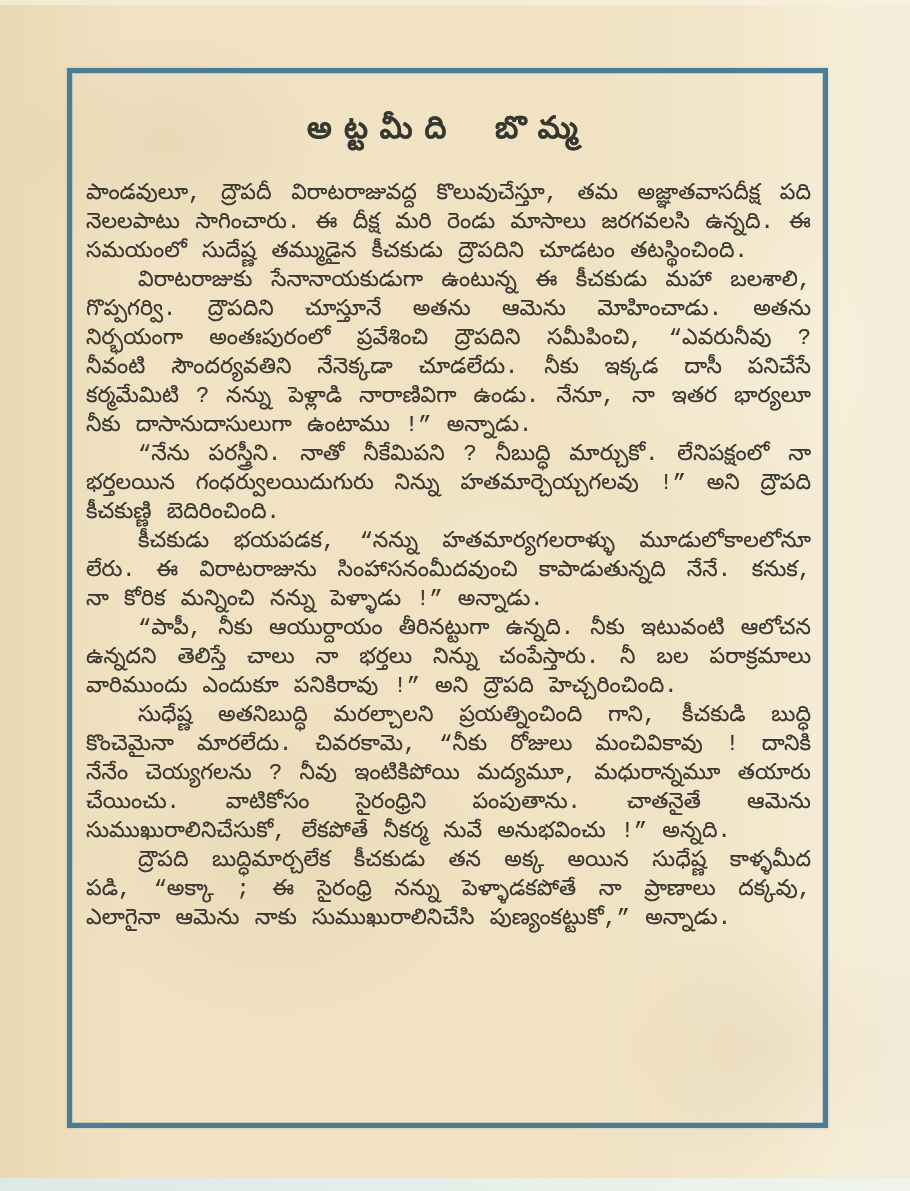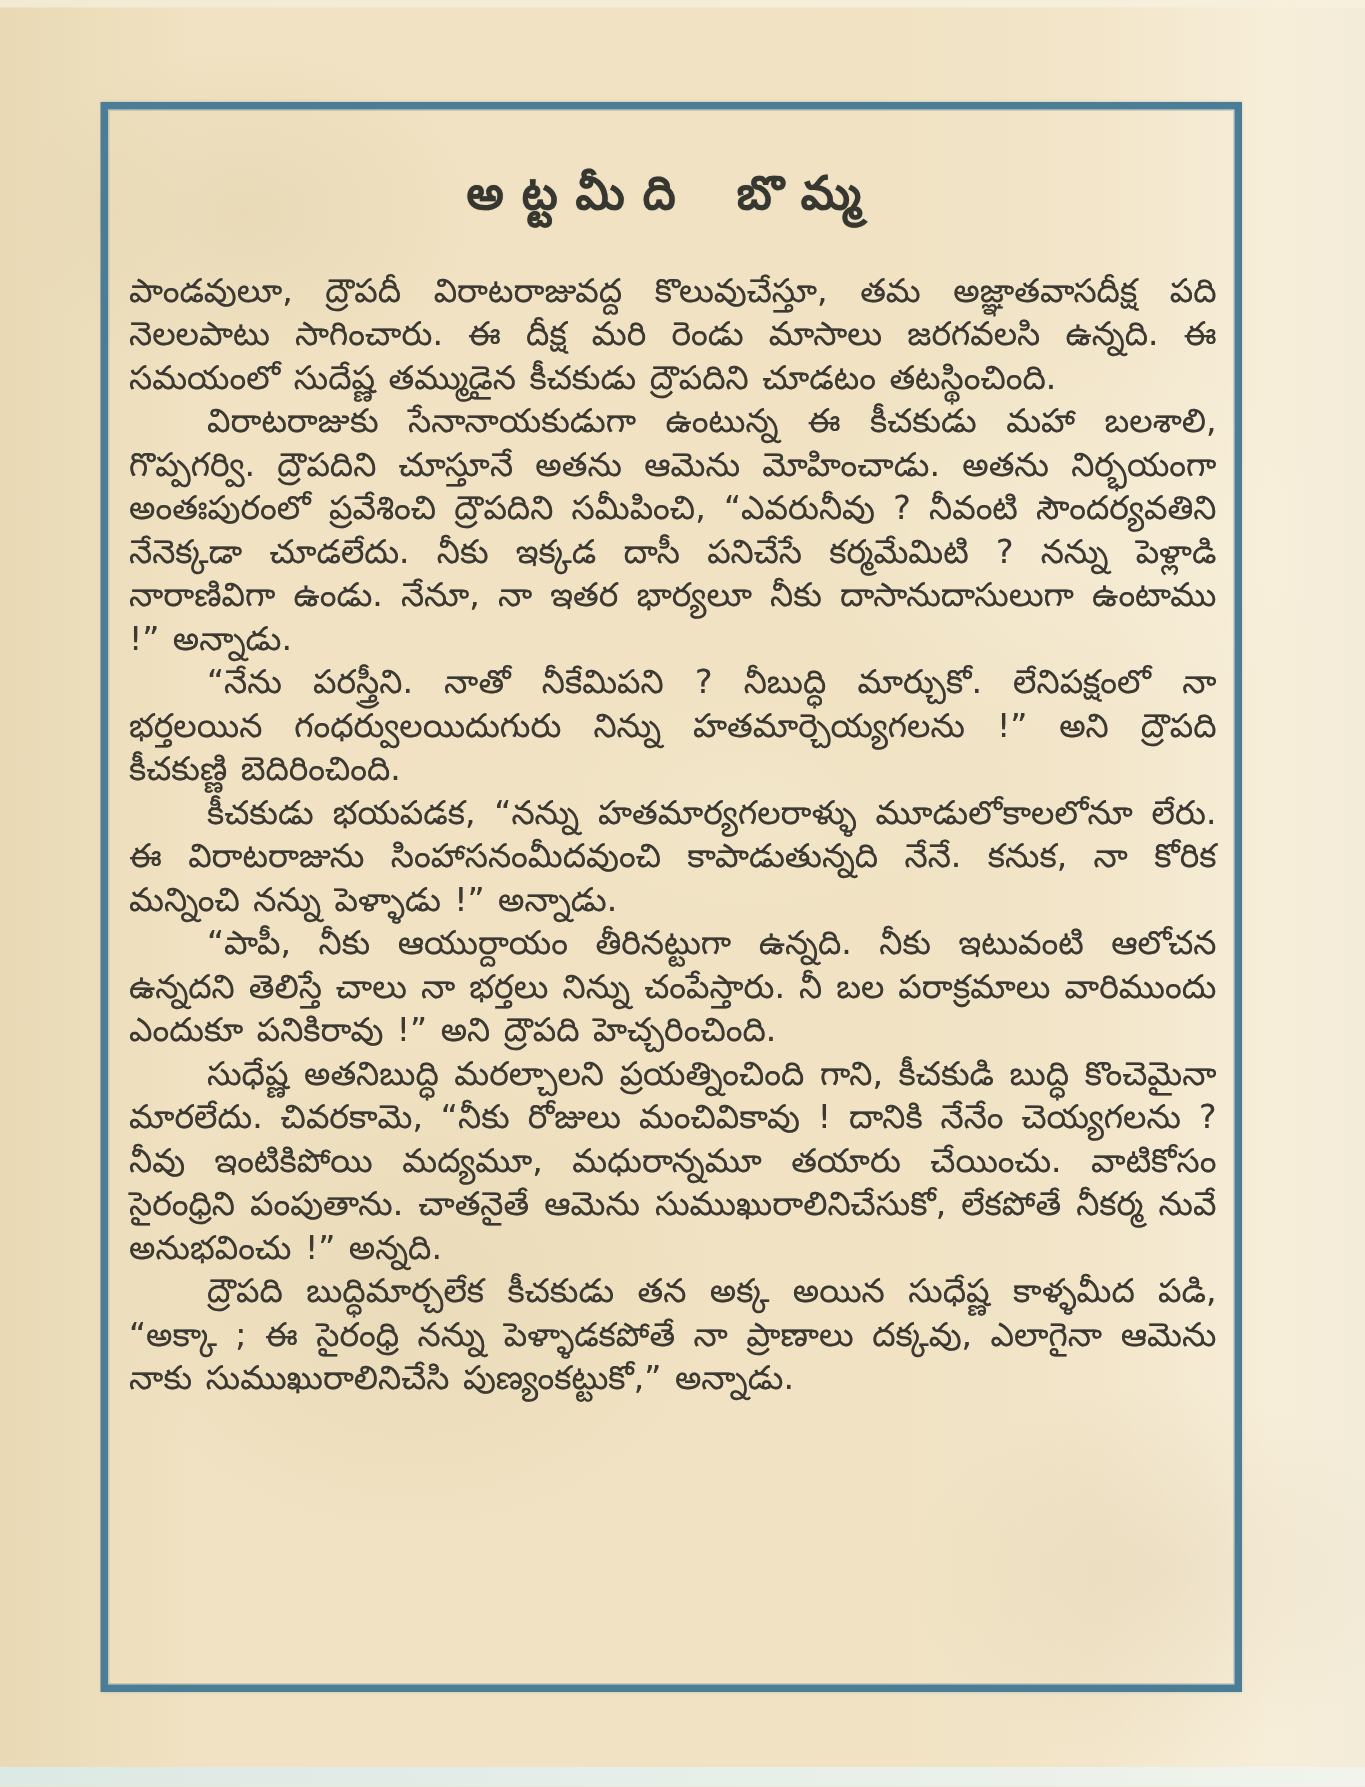--- a/index.html
+++ b/index.html
@@ -3,21 +3,21 @@
 <meta charset="utf-8">
 <style>
   :root{
     --paper:#f0e2c2;
     --paper_dark:#e9d9b5;
     --paper_light:#f7eed9;
     --ink:#3c3933;
     --frame:#4c7d96;
     --edge_strip:#dde9e4;
   }
-  *{box-sizing:border-box;}
+  *{box-sizing:border-box;font-family:Liberation Mono, monospace;}
   html,body{margin:0;padding:0;}
   body{
     width:910px;height:1191px;
     position:relative;
     overflow:hidden;
     font-family:"DejaVu Sans","Liberation Sans",sans-serif;
     background:var(--paper);
   }
   
   .scan{
@@ -95,21 +95,21 @@
 <div class="scan">
   <div class="top-edge"></div>
 
   <div class="frame"></div>
 
   <div class="content">
     <h1 class="title">అట్టమీది బొమ్మ</h1>
     <div class="body-text">
       <p class="no-indent">పాండవులూ, ద్రౌపదీ విరాటరాజువద్ద కొలువుచేస్తూ, తమ అజ్ఞాతవాసదీక్ష పది నెలలపాటు సాగించారు. ఈ దీక్ష మరి రెండు మాసాలు జరగవలసి ఉన్నది. ఈ సమయంలో సుదేష్ణ తమ్ముడైన కీచకుడు ద్రౌపదిని చూడటం తటస్థించింది.</p>
       <p>విరాటరాజుకు సేనానాయకుడుగా ఉంటున్న ఈ కీచకుడు మహా బలశాలి, గొప్పగర్వి. ద్రౌపదిని చూస్తూనే అతను ఆమెను మోహించాడు. అతను నిర్భయంగా అంతఃపురంలో ప్రవేశించి ద్రౌపదిని సమీపించి, “ఎవరునీవు ? నీవంటి సౌందర్యవతిని నేనెక్కడా చూడలేదు. నీకు ఇక్కడ దాసీ పనిచేసే కర్మమేమిటి ? నన్ను పెళ్లాడి నారాణివిగా ఉండు. నేనూ, నా ఇతర భార్యలూ నీకు దాసానుదాసులుగా ఉంటాము !” అన్నాడు.</p>
-      <p>“నేను పరస్త్రీని. నాతో నీకేమిపని ? నీబుద్ధి మార్చుకో. లేనిపక్షంలో నా భర్తలయిన గంధర్వులయిదుగురు నిన్ను హతమార్చెయ్యగలను !” అని ద్రౌపది కీచకుణ్ణి బెదిరించింది.</p>
+      <p>“నేను పరస్త్రీని. నాతో నీకేమిపని ? నీబుద్ధి మార్చుకో. లేనిపక్షంలో నా భర్తలయిన గంధర్వులయిదుగురు నిన్ను హతమార్చెయ్చగలవు !” అని ద్రౌపది కీచకుణ్ణి బెదిరించింది.</p>
       <p>కీచకుడు భయపడక, “నన్ను హతమార్యగలరాళ్ళు మూడులోకాలలోనూ లేరు. ఈ విరాటరాజును సింహాసనంమీదవుంచి కాపాడుతున్నది నేనే. కనుక, నా కోరిక మన్నించి నన్ను పెళ్ళాడు !” అన్నాడు.</p>
       <p>“పాపీ, నీకు ఆయుర్దాయం తీరినట్టుగా ఉన్నది. నీకు ఇటువంటి ఆలోచన ఉన్నదని తెలిస్తే చాలు నా భర్తలు నిన్ను చంపేస్తారు. నీ బల పరాక్రమాలు వారిముందు ఎందుకూ పనికిరావు !” అని ద్రౌపది హెచ్చరించింది.</p>
       <p>సుధేష్ణ అతనిబుద్ధి మరల్చాలని ప్రయత్నించింది గాని, కీచకుడి బుద్ధి కొంచెమైనా మారలేదు. చివరకామె, “నీకు రోజులు మంచివికావు ! దానికి నేనేం చెయ్యగలను ? నీవు ఇంటికిపోయి మద్యమూ, మధురాన్నమూ తయారు చేయించు. వాటికోసం సైరంధ్రిని పంపుతాను. చాతనైతే ఆమెను సుముఖురాలినిచేసుకో, లేకపోతే నీకర్మ నువే అనుభవించు !” అన్నది.</p>
       <p>ద్రౌపది బుద్ధిమార్చలేక కీచకుడు తన అక్క అయిన సుధేష్ణ కాళ్ళమీద పడి, “అక్కా ; ఈ సైరంధ్రి నన్ను పెళ్ళాడకపోతే నా ప్రాణాలు దక్కవు, ఎలాగైనా ఆమెను నాకు సుముఖురాలినిచేసి పుణ్యంకట్టుకో,” అన్నాడు.</p>
     </div>
   </div>
 
   <div class="bottom-edge"></div>
 </div>
 

